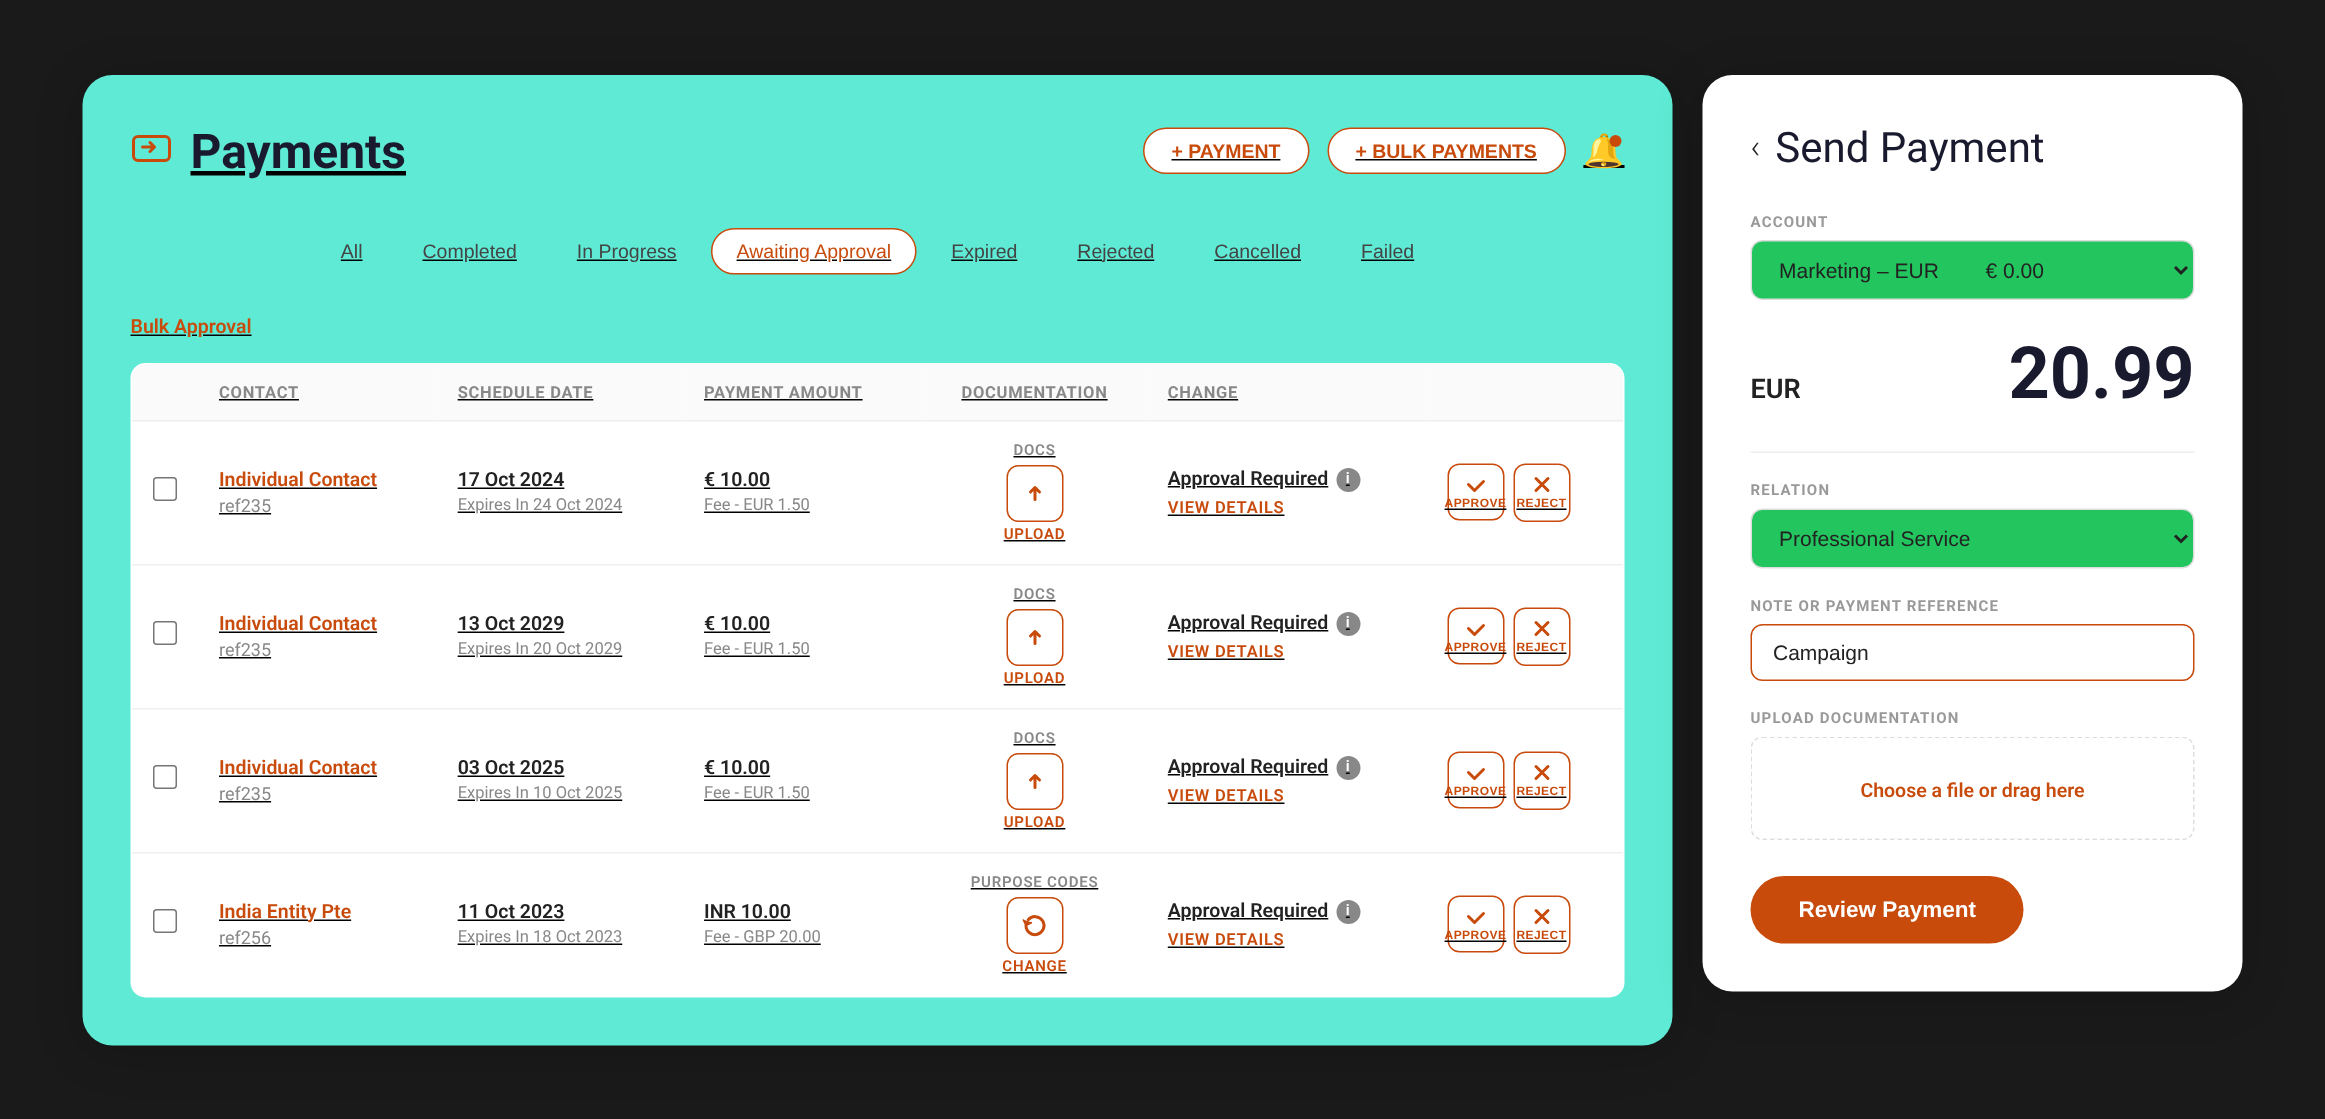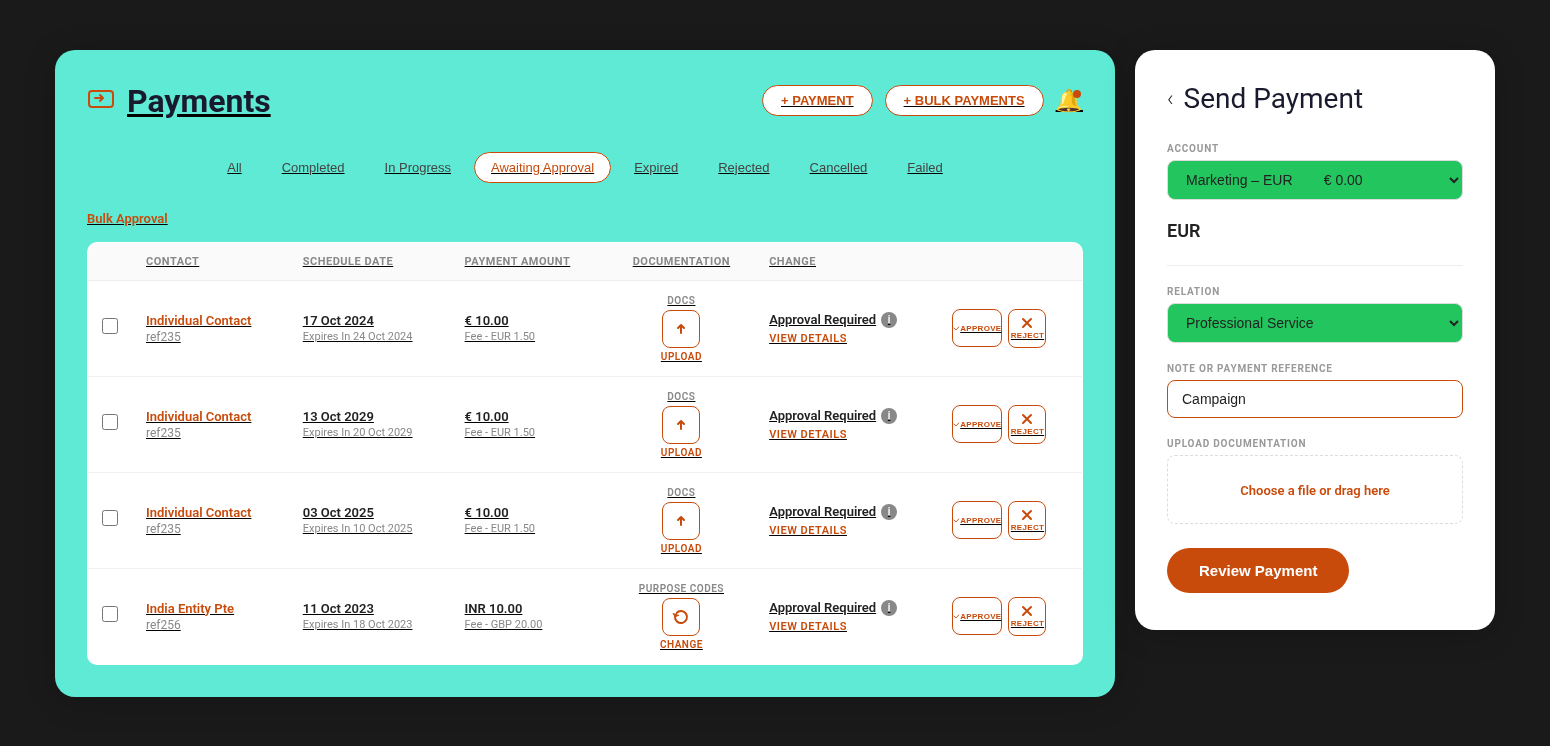--- a/index.html
+++ b/index.html
@@ -251,28 +251,28 @@
       letter-spacing: 0.5px;
       cursor: pointer;
       margin-top: 4px;
     }
     .actions-cell {
       display: flex;
       gap: 6px;
       align-items: center;
     }
     .approve-btn {
-      width: 50px;
+      width: 38px;
       height: 38px;
       border: 1.5px solid #c84b0c;
       border-radius: 8px;
       background: #fff;
       display: flex;
       align-items: center;
-      flex-direction: row;
+      flex-direction: column;
       justify-content: center;
       cursor: pointer;
       color: #c84b0c;
       text-align: right;
     }
     .reject-btn {
       width: 38px;
       height: 39px;
       border: 1.5px solid #c84b0c;
       border-radius: 8px;
@@ -668,20 +668,21 @@
     <div class="sp-field-group">
       <div class="sp-label">ACCOUNT</div>
       <select class="sp-select">
         <option>Marketing – EUR &nbsp;&nbsp;&nbsp;&nbsp;&nbsp;&nbsp; € 0.00</option>
       </select>
     </div>
 
     
     <div class="amount-display">
       <span class="amount-currency">EUR</span>
+      <span class="amount-value">20.99</span>
     </div>
 
     <div class="divider"></div>
 
     
     <div class="sp-field-group">
       <div class="sp-label">RELATION</div>
       <select class="sp-select">
         <option>Professional Service</option>
       </select>

